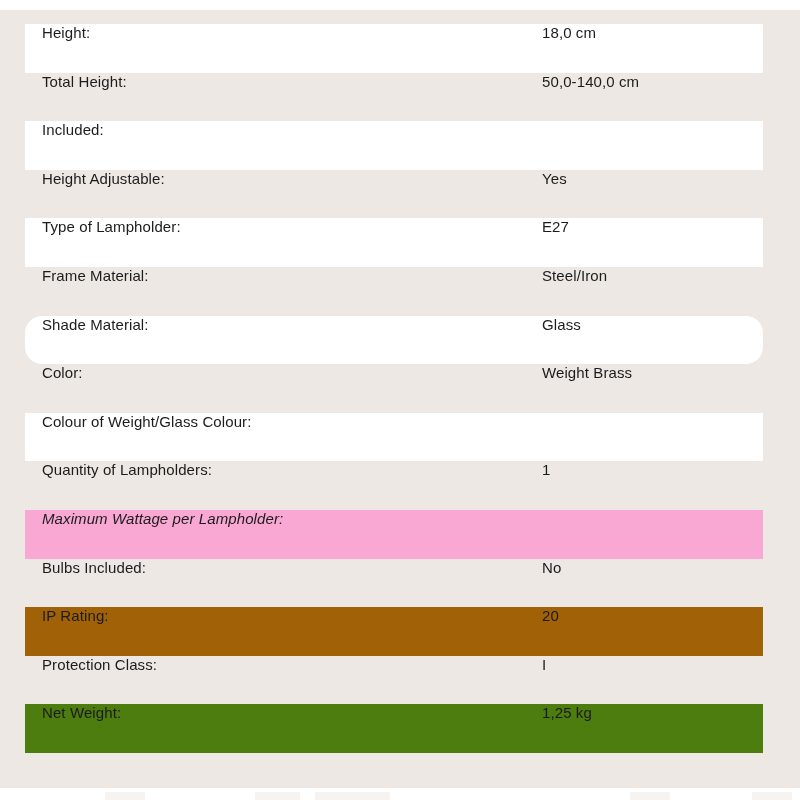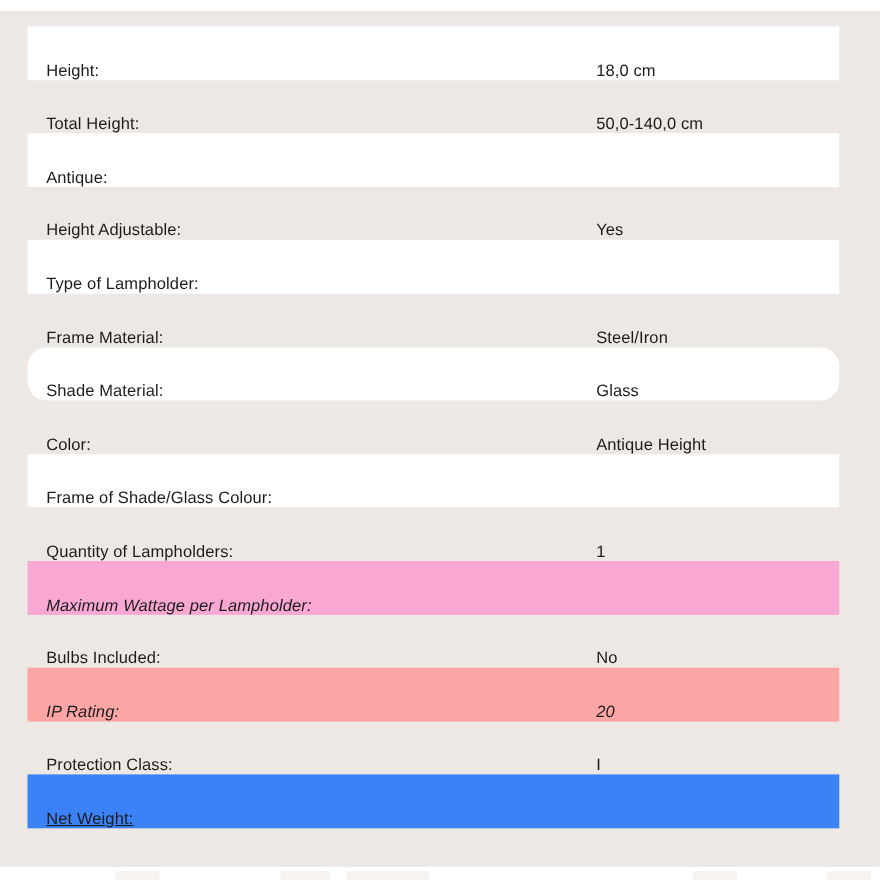--- a/index.html
+++ b/index.html
@@ -23,21 +23,21 @@
   }
   .spec-table {
     position: absolute;
     top: 24px;
     left: 25px;
     width: 738px;
   }
   .spec-row {
     height: 48.6px;
     display: flex;
-    align-items: flex-end;
+    align-items: flex-start;
     font-size: 15px;
     letter-spacing: 0.1px;
   }
   .spec-row.alt-white {
     background: #ffffff;
   }
   .spec-row.alt-beige {
     background: transparent;
   }
   .spec-label {
@@ -73,65 +73,67 @@
 <div class="spec-table">
     <div class="spec-row alt-white" style="background: rgb(255, 255, 255);">
       <span class="spec-label">Height:</span>
       <span class="spec-value">18,0 cm</span>
     </div>
     <div class="spec-row alt-beige">
       <span class="spec-label">Total Height:</span>
       <span class="spec-value">50,0-140,0 cm</span>
     </div>
     <div class="spec-row alt-white" style="background: rgb(255, 255, 255);">
-      <span class="spec-label">Antique:</span>
+      <span class="spec-label">Included:</span>
     </div>
     <div class="spec-row alt-beige">
       <span class="spec-label">Height Adjustable:</span>
       <span class="spec-value">Yes</span>
     </div>
     <div class="spec-row alt-white" style="background: rgb(255, 255, 255);">
       <span class="spec-label">Type of Lampholder:</span>
+      <span class="spec-value">E27</span>
     </div>
     <div class="spec-row alt-beige">
       <span class="spec-label">Frame Material:</span>
       <span class="spec-value">Steel/Iron</span>
     </div>
     <div class="spec-row alt-white" style="background: rgb(255, 255, 255); border-radius: 17px;">
       <span class="spec-label">Shade Material:</span>
       <span class="spec-value">Glass</span>
     </div>
     <div class="spec-row alt-beige">
       <span class="spec-label">Color:</span>
-      <span class="spec-value">Antique Height</span>
+      <span class="spec-value">Weight Brass</span>
     </div>
     <div class="spec-row alt-white" style="background: rgb(255, 255, 255);">
-      <span class="spec-label">Frame of Shade/Glass Colour:</span>
+      <span class="spec-label">Colour of Weight/Glass Colour:</span>
     </div>
     <div class="spec-row alt-beige">
       <span class="spec-label">Quantity of Lampholders:</span>
       <span class="spec-value">1</span>
     </div>
     <div class="spec-row alt-white" style="background: #f9a8d4; font-style: italic;">
       <span class="spec-label">Maximum Wattage per Lampholder:</span>
     </div>
     <div class="spec-row alt-beige">
       <span class="spec-label">Bulbs Included:</span>
       <span class="spec-value">No</span>
     </div>
-    <div class="spec-row alt-white" style="background: #fca5a5; font-style: italic;">
+    <div class="spec-row alt-white" style="background: #a16207;">
       <span class="spec-label">IP Rating:</span>
       <span class="spec-value">20</span>
     </div>
     <div class="spec-row alt-beige">
       <span class="spec-label">Protection Class:</span>
       <span class="spec-value">I</span>
     </div>
-    <div class="spec-row alt-white" style="background: #3b82f6; text-decoration: underline;">
+    <div class="spec-row alt-white" style="background: #4d7c0f;">
       <span class="spec-label">Net Weight:</span>
+      <span class="spec-value">1,25 kg</span>
     </div>
   </div>
 
 <div class="bottom-dashes">
   <span style="left:105px; width:40px;"></span>
   <span style="left:255px; width:45px;"></span>
   <span style="left:315px; width:40px;"></span>
   <span style="left:352px; width:38px;"></span>
   <span style="left:630px; width:40px;"></span>
   <span style="left:752px; width:40px;"></span>

